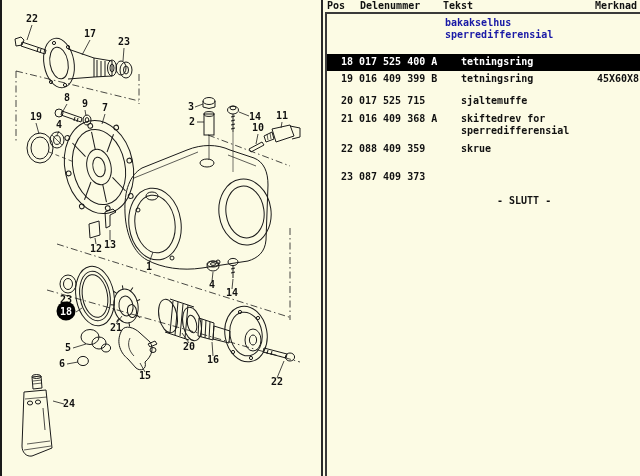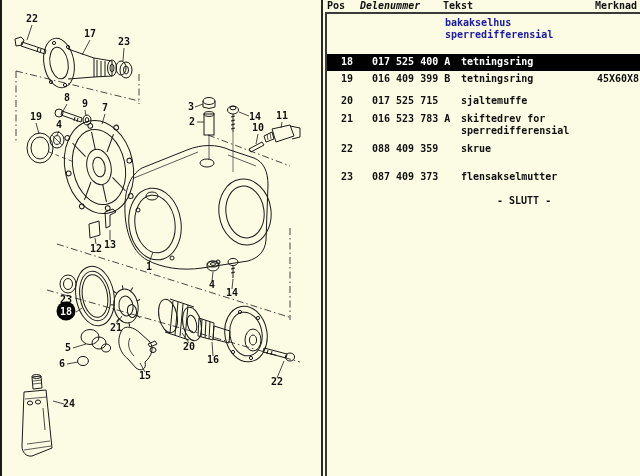--- a/index.html
+++ b/index.html
@@ -8,32 +8,32 @@
     background:#fcfbe4;color:#111;
     font-family:"DejaVu Sans Mono","Liberation Mono",monospace;
   }
   .left-edge{position:absolute;left:0;top:0;width:2px;height:476px;background:#1a1a1a;}
   .divider{position:absolute;left:321px;top:0;width:2px;height:476px;background:#2a2a2a;}
   #diagram-wrap{position:absolute;left:2px;top:0;width:320px;height:476px;}
   svg text{font-family:"DejaVu Sans Mono","Liberation Mono",monospace;font-weight:bold;}
 
   #right-panel{position:absolute;left:325px;top:0;width:315px;height:476px;font-size:10px;font-weight:bold;}
   .col-headers span{position:absolute;top:0;white-space:pre;}
-  .ch-pos{left:2px;} .ch-part{left:35px;font-style:italic;} .ch-text{left:118px;} .ch-remark{left:270px;border-radius:6px;}
+  .ch-pos{left:2px;} .ch-part{left:35px;} .ch-text{left:118px;} .ch-remark{left:270px;border-radius:6px;}
 
   #table-box{
     position:absolute;left:0;top:12px;width:319px;height:470px;
     border-top:2px solid #3a3a3a;border-left:2px solid #3a3a3a;
   }
   .hdr-blue{position:absolute;left:118px;color:#1a1aa6;white-space:pre;line-height:12px;}
   .hb1{top:3px;} .hb2{top:15px;} .hb3{top:27px;}
 
   .row{position:absolute;left:0;width:319px;height:14px;white-space:pre;}
   .row span{position:absolute;top:0;}
-  .c-pos{left:14px;} .c-part{left:45px;} .c-text{left:118px;line-height:12px;margin-left:16px;} .c-remark{left:270px;}
+  .c-pos{left:14px;} .c-part{left:32px;} .c-text{left:118px;line-height:12px;margin-left:16px;} .c-remark{left:270px;}
   .row.selected{background:#000;color:#fff;height:17px;}
   .row.selected span{top:2px;}
   .end-marker{position:absolute;left:170px;top:181px;white-space:pre;text-align:right;}
 </style>
 </head>
 <body>
 
 <div class="left-edge"></div>
 
 <div id="diagram-wrap">
@@ -347,20 +347,20 @@
   </div>
 
   <div id="table-box">
     <div class="hdr-blue hb1">bakakselhus</div>
     <div class="hdr-blue hb2">sperredifferensial</div>
 
     <div id="rows">
         <div class="row selected" style="top: 40px;"><span class="c-pos">18</span><span class="c-part">017 525 400 A</span><span class="c-text">tetningsring</span><span class="c-remark"></span></div>
         <div class="row" style="top: 59px;"><span class="c-pos">19</span><span class="c-part">016 409 399 B</span><span class="c-text">tetningsring</span><span class="c-remark">45X60X8</span></div>
         <div class="row" style="top: 81px;"><span class="c-pos">20</span><span class="c-part">017 525 715</span><span class="c-text">sjaltemuffe</span><span class="c-remark"></span></div>
-        <div class="row" style="top: 99px;"><span class="c-pos">21</span><span class="c-part">016 523 783 A</span><span class="c-text">skiftedrev for<br>sperredifferensial</span><span class="c-remark"></span></div>
+        <div class="row" style="top: 99px;"><span class="c-pos">21</span><span class="c-part">016 409 368 A</span><span class="c-text">skiftedrev for<br>sperredifferensial</span><span class="c-remark"></span></div>
         <div class="row" style="top: 129px;"><span class="c-pos">22</span><span class="c-part">088 409 359</span><span class="c-text">skrue</span><span class="c-remark"></span></div>
-        <div class="row" style="top: 157px;"><span class="c-pos">23</span><span class="c-part">087 409 373</span><span class="c-text">flensakselmutter</span><span class="c-remark"></span></div>
+        <div class="row" style="top: 157px;"><span class="c-pos">23</span><span class="c-part">087 409 373</span><span class="c-remark"></span></div>
       </div>
 
     <div class="end-marker">- SLUTT -</div>
   </div>
 </div>
 
 </body></html>

